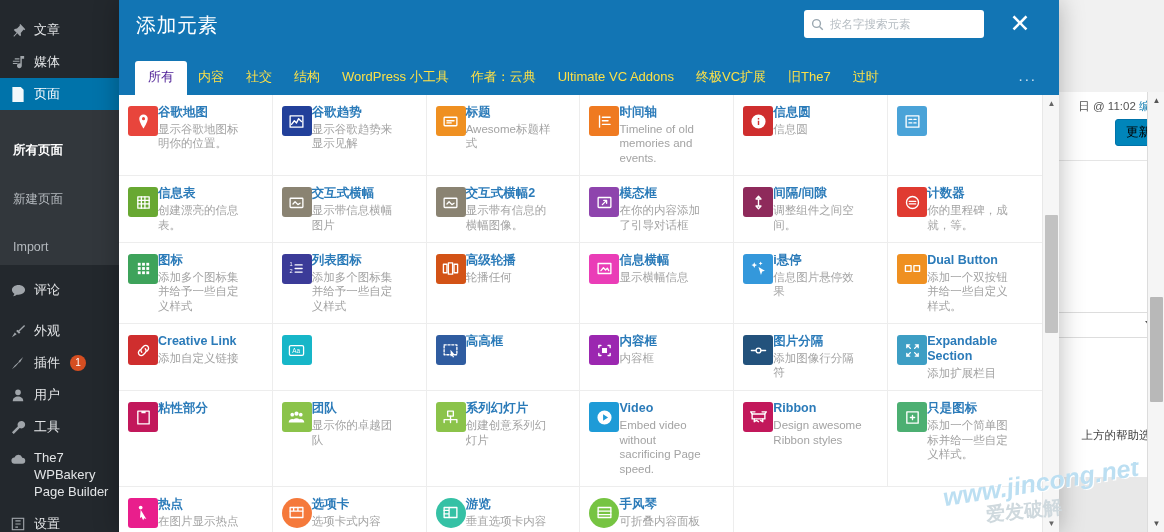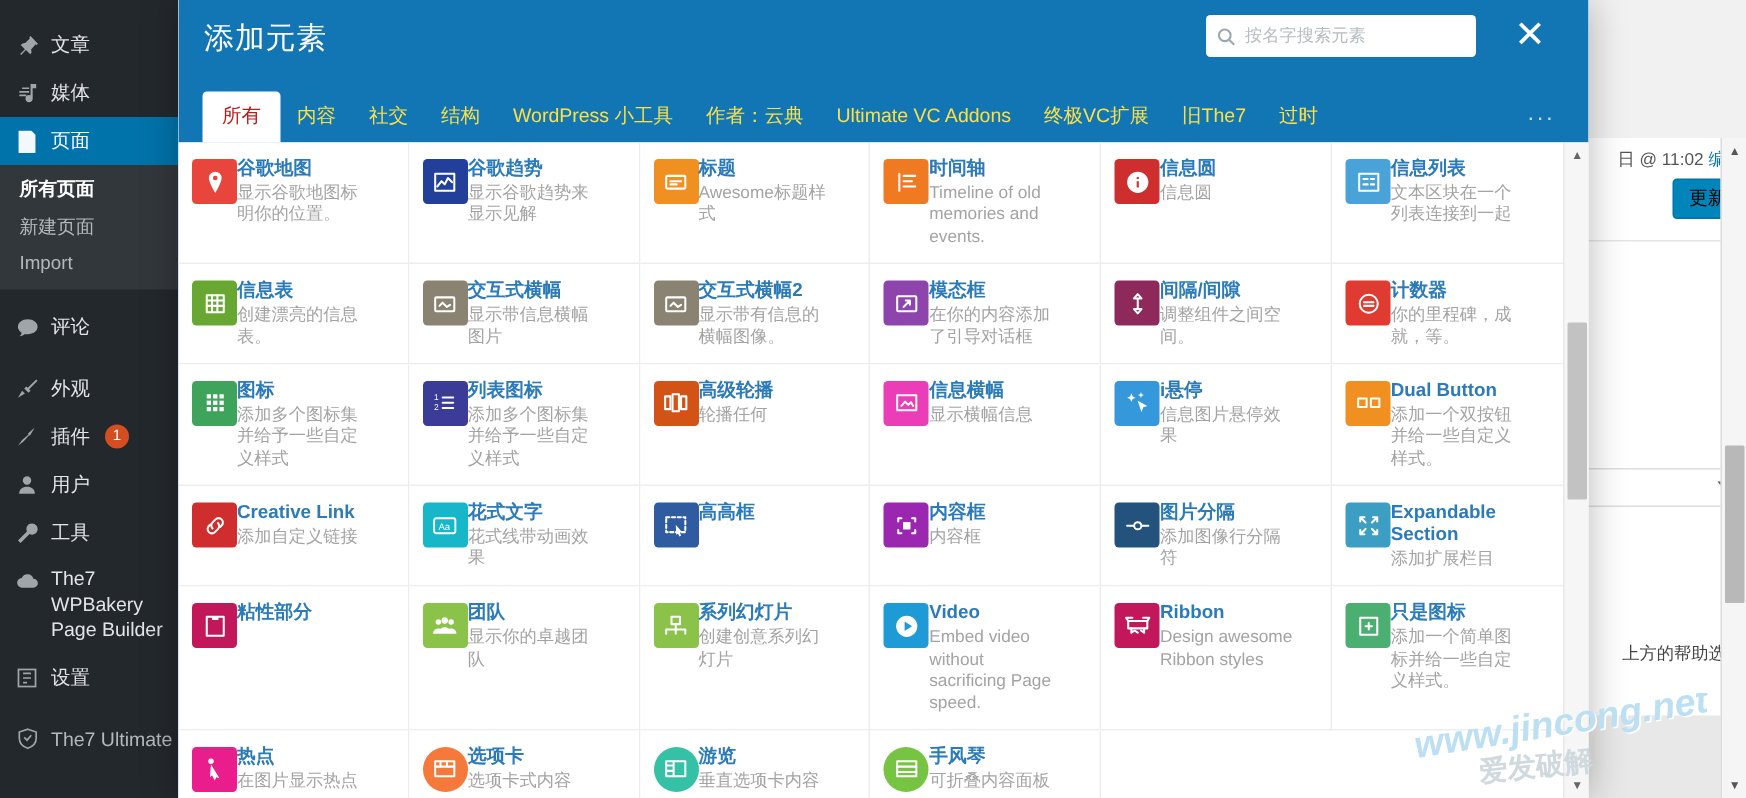--- a/index.html
+++ b/index.html
@@ -48,20 +48,21 @@
   .submenu {
     background: #32373c;
     padding: 4px 0 7px 0;
   }
   .submenu .sub-item {
     padding: 4px 0 4px 13px;
     font-size: 12.5px;
     color: #b4b9be;
     cursor: pointer;
     white-space: nowrap;
+    margin-top: 24px;
   }
   .submenu .sub-item.active { color: #fff; font-weight: bold; }
   .menu-sep { height: 9px; }
   .badge-count {
     display: inline-block;
     background: #d54e21;
     color: #fff;
     border-radius: 10px;
     font-size: 10px;
     min-width: 16px; height: 16px;
@@ -213,21 +214,21 @@
   .tab {
     color: #fde047;
     font-size: 13px;
     padding: 8px 11px 10px 11px;
     cursor: pointer;
     white-space: nowrap;
     line-height: 1.2;
   }
   .tab.active {
     background: #fff;
-    color: #b91c1c;
+    color: #4c1d95;
     border-radius: 3px 3px 0 0;
     padding: 8px 13px 10px 13px;
   }
   #tab-more {
     position: absolute; right: 22px; bottom: 11px;
     color: #cfe2f0;
     font-size: 15px;
     letter-spacing: 2px;
     cursor: pointer;
   }
@@ -579,24 +580,20 @@
               <div class="card-desc">信息圆</div>
             </div>
           </div>
           <div class="card">
             <div class="card-ico" style="background: rgb(74, 163, 216);">
               <svg width="17" height="17" viewBox="0 0 24 24" fill="none" stroke="#fff" stroke-width="1.9" stroke-linecap="round" stroke-linejoin="round">
                 <rect x="3" y="4" width="18" height="16"></rect>
                 <path d="M7 9h4M7 14h4M14 9h3M14 14h3"></path>
               </svg>
             </div>
-            <div class="card-txt">
-              <div class="card-title">信息列表</div>
-              <div class="card-desc">文本区块在一个列表连接到一起</div>
-            </div>
           </div>
           <div class="card">
             <div class="card-ico" style="background: rgb(104, 168, 50);">
               <svg width="17" height="17" viewBox="0 0 24 24" fill="none" stroke="#fff" stroke-width="1.9" stroke-linecap="round" stroke-linejoin="round">
                 <rect x="4" y="4" width="16" height="16"></rect>
                 <path d="M4 9h16M4 14h16M9 4v16M14 4v16"></path>
               </svg>
             </div>
             <div class="card-txt">
               <div class="card-title">信息表</div>
@@ -755,24 +752,20 @@
               <div class="card-desc">添加自定义链接</div>
             </div>
           </div>
           <div class="card">
             <div class="card-ico" style="background: rgb(23, 182, 200);">
               <svg width="17" height="17" viewBox="0 0 24 24" fill="none" stroke="#fff" stroke-width="1.8">
                 <rect x="2" y="5" width="20" height="14" rx="2"></rect>
                 <text x="6" y="16" font-size="9" fill="#fff" stroke="none" font-family="sans-serif">Aa</text>
               </svg>
             </div>
-            <div class="card-txt">
-              <div class="card-title">花式文字</div>
-              <div class="card-desc">花式线带动画效果</div>
-            </div>
           </div>
           <div class="card">
             <div class="card-ico" style="background: rgb(47, 92, 160);">
               <svg width="17" height="17" viewBox="0 0 24 24" fill="none" stroke="#fff" stroke-width="1.9" stroke-linecap="round" stroke-linejoin="round">
                 <rect x="3" y="4" width="18" height="14" stroke-dasharray="3 2.4"></rect>
                 <path d="M12 11l6 7-2.2.4 1.3 2.8-1.7.8-1.3-2.8-1.6 1.5z" fill="#fff" stroke="none"></path>
               </svg>
             </div>
             <div class="card-txt">
               <div class="card-title">高高框</div>

